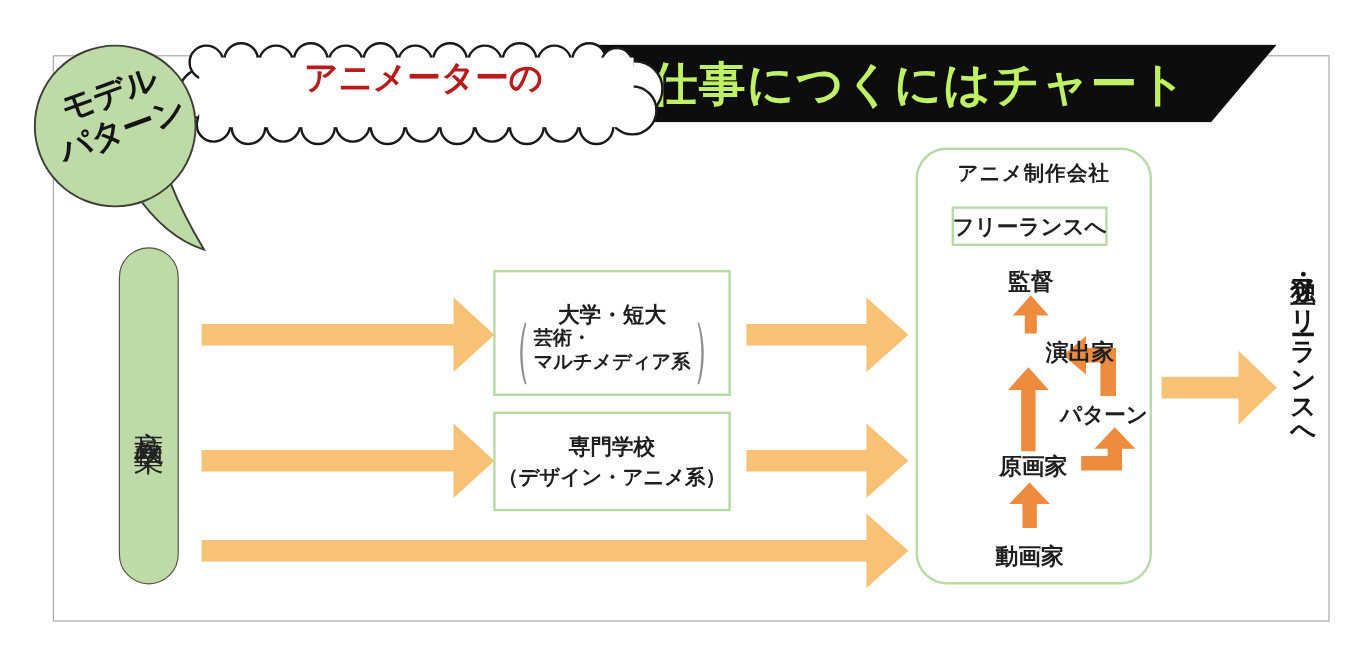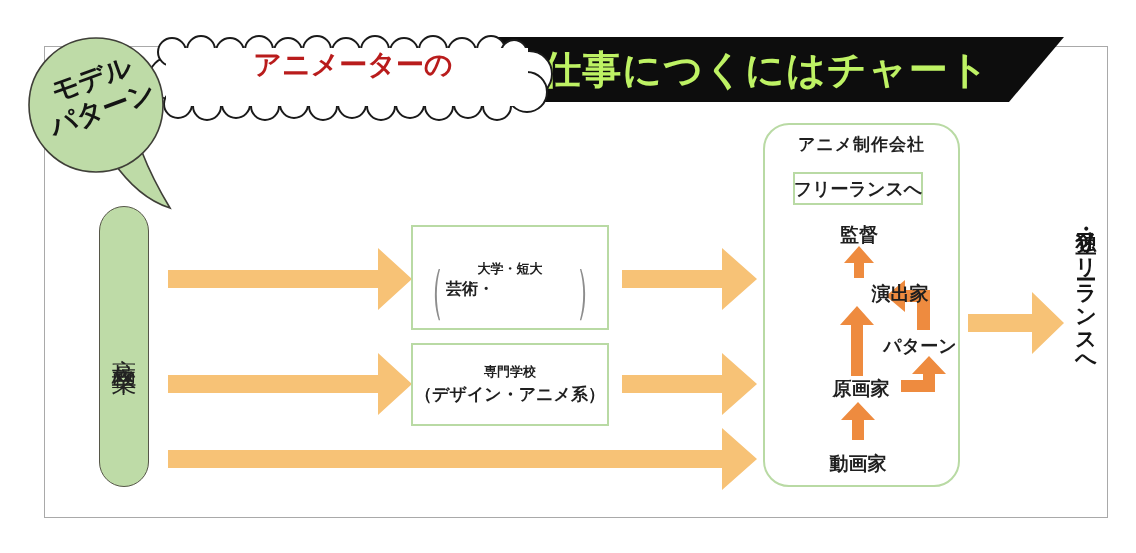--- a/index.html
+++ b/index.html
@@ -46,21 +46,21 @@
         display:flex;align-items:center;justify-content:center;}
   .pill span{writing-mode:vertical-rl;text-orientation:upright;font-size:25px;
              font-weight:500;letter-spacing:4px;color:#222;}
 
   
   .edu-box{position:absolute;z-index:3;border:2px solid var(--green-border);
            background:transparent;display:flex;flex-direction:column;
            align-items:center;justify-content:center;}
   .edu-univ{left:411px;top:225px;width:198px;height:105px;padding-top:6px;}
   .edu-voc{left:411px;top:343px;width:198px;height:83px;}
-  .edu-name{font-size:13px;font-weight:bold;white-space:nowrap;}
+  .edu-name{font-size:18px;font-weight:bold;white-space:nowrap;}
   .paren-row{display:flex;align-items:center;margin-top:-2px;}
   .paren{font-size:26px;font-weight:400;color:#8d8d8d;transform:scaleY(2.3);
          line-height:1;padding:0 2px;}
   .paren-lines{display:flex;flex-direction:column;align-items:flex-start;min-width:128px;}
   .paren-lines div{font-size:16px;font-weight:bold;line-height:1.25;white-space:nowrap;}
   .edu-detail{font-size:17px;font-weight:bold;margin-top:2px;white-space:nowrap;}
 
   
   .company{position:absolute;left:763px;top:123px;width:197px;height:364px;z-index:3;
            border:2.5px solid var(--green-border);border-radius:26px;background:transparent;}
@@ -157,20 +157,21 @@
   <div class="pill">
     <span>高校卒業</span>
   </div>
 
   <div class="edu-box edu-univ">
     <div class="edu-name">大学・短大</div>
     <div class="paren-row">
       <span class="paren">（</span>
       <span class="paren-lines">
         <div>芸術・</div>
+        <div>マルチメディア系</div>
       </span>
       <span class="paren">）</span>
     </div>
   </div>
 
   <div class="edu-box edu-voc">
     <div class="edu-name">専門学校</div>
     <div class="edu-detail">（デザイン・アニメ系）</div>
   </div>
 

